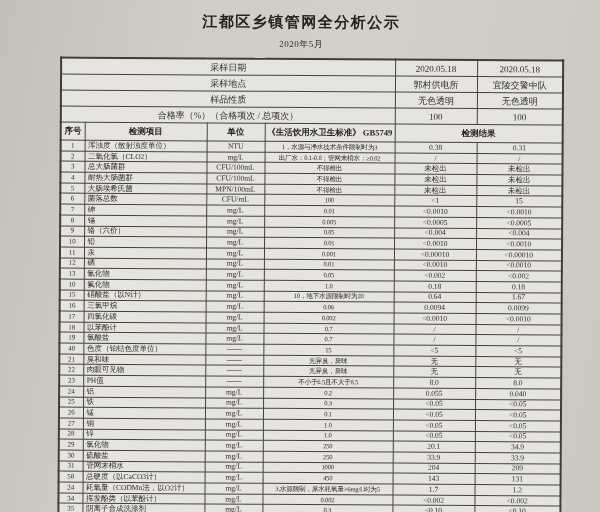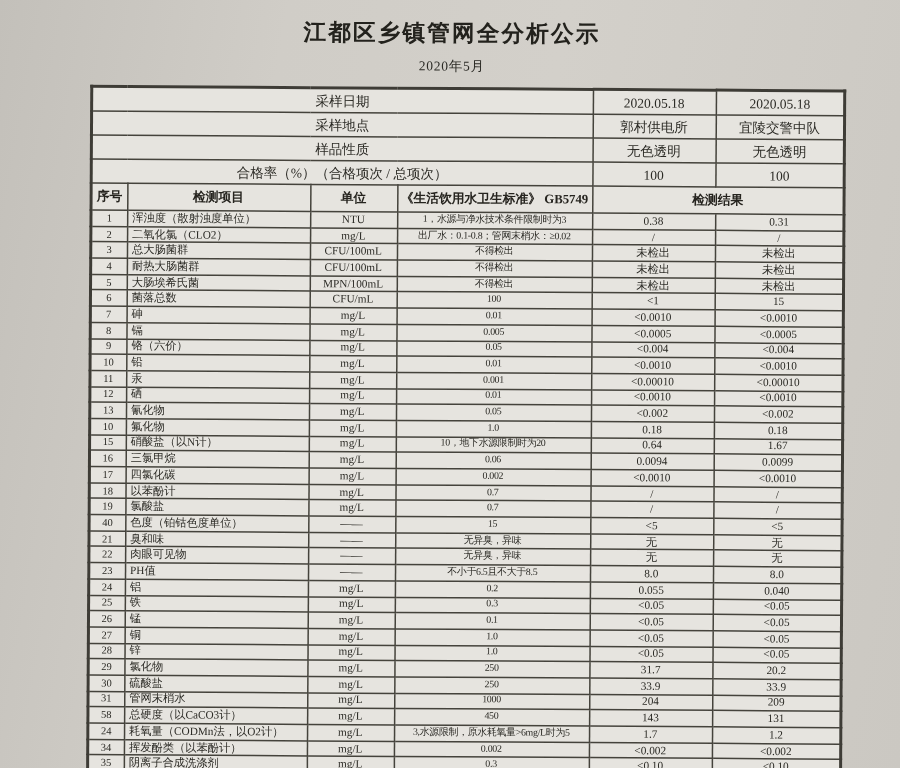--- a/index.html
+++ b/index.html
@@ -322,22 +322,22 @@
           <td class="c-unit">mg/L</td>
           <td class="c-std">1.0</td>
           <td class="c-r1">&lt;0.05</td>
           <td class="c-r2">&lt;0.05</td>
         </tr>
         <tr class="data-row">
           <td class="c-no">29</td>
           <td class="c-item">氯化物</td>
           <td class="c-unit">mg/L</td>
           <td class="c-std">250</td>
-          <td class="c-r1">31.7</td>
-          <td class="c-r2">20.2</td>
+          <td class="c-r1">20.1</td>
+          <td class="c-r2">34.9</td>
         </tr>
         <tr class="data-row">
           <td class="c-no">30</td>
           <td class="c-item">硫酸盐</td>
           <td class="c-unit">mg/L</td>
           <td class="c-std">250</td>
           <td class="c-r1">33.9</td>
           <td class="c-r2">33.9</td>
         </tr>
         <tr class="data-row">

